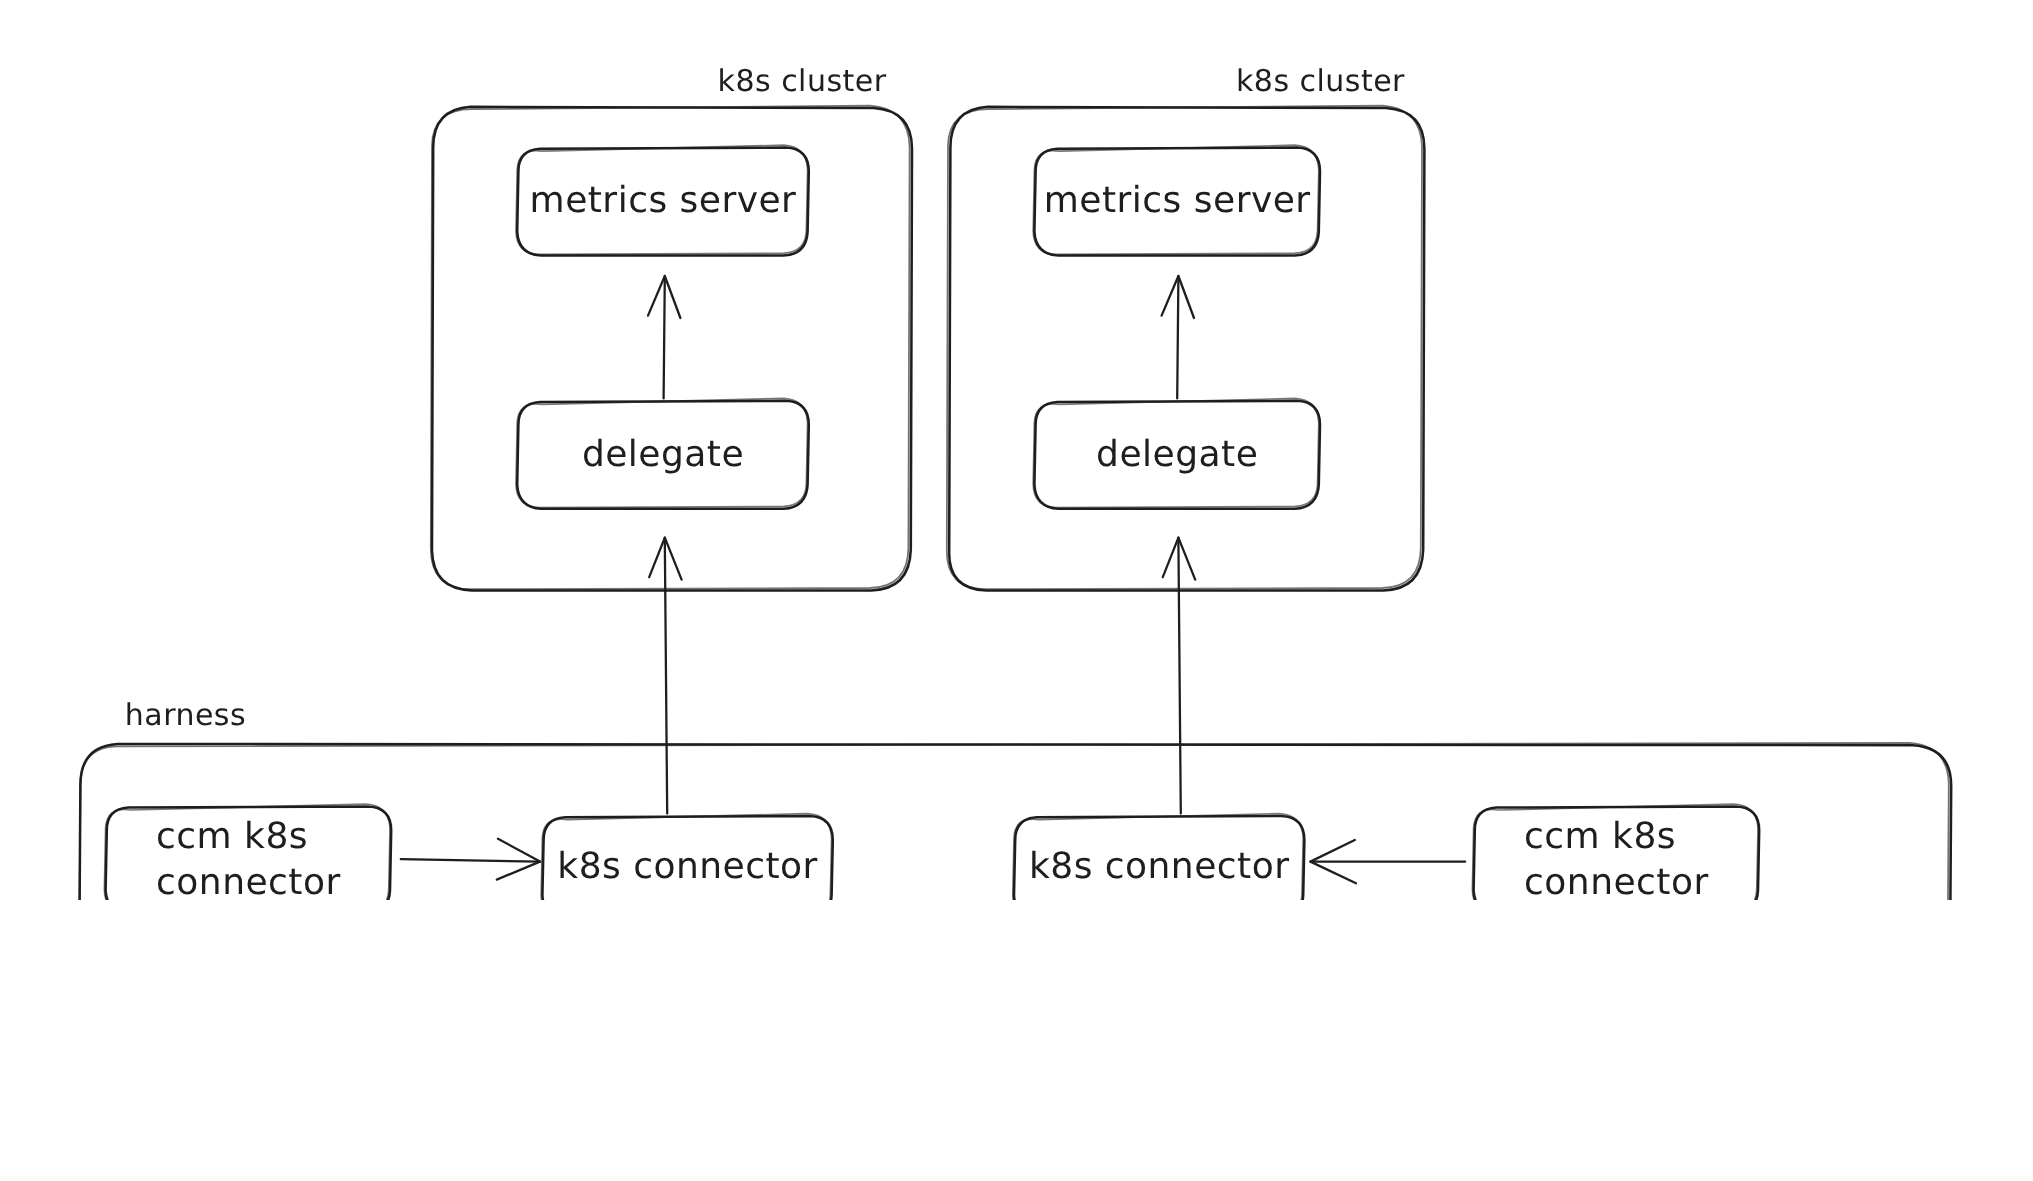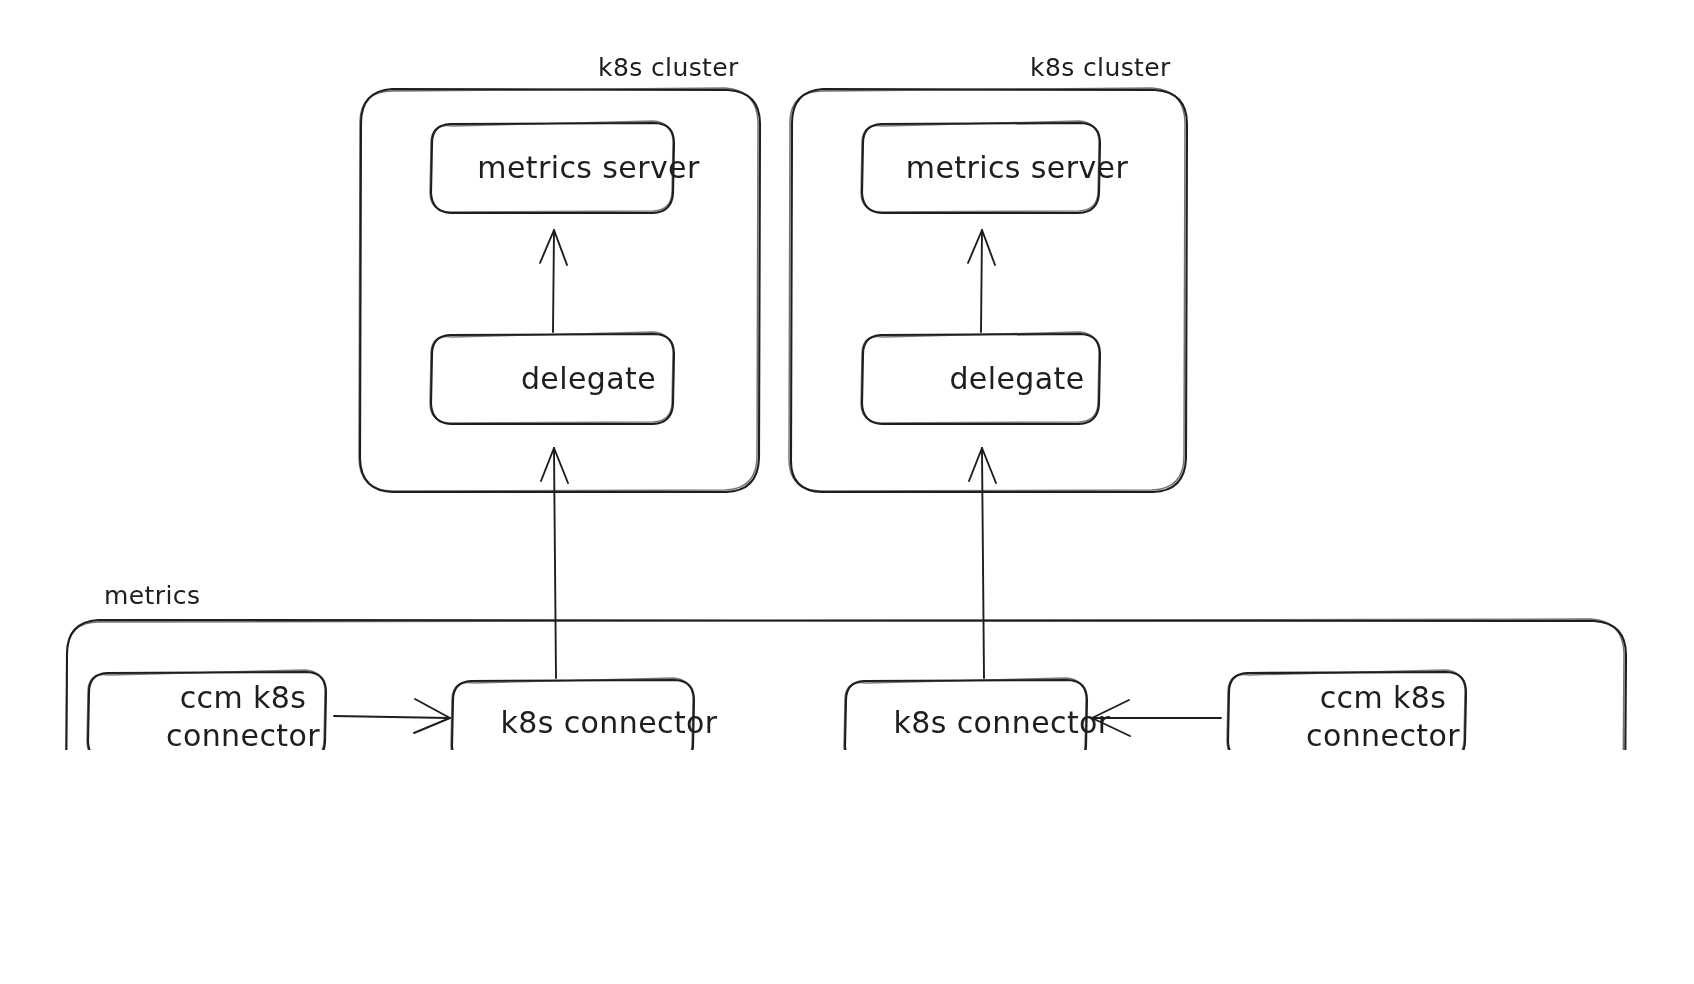--- a/index.html
+++ b/index.html
@@ -26,23 +26,22 @@
   .lbl {
     position: absolute;
     color: #1e1e1e;
     font-family: "DejaVu Sans", sans-serif;
     white-space: pre;
     line-height: 1.28;
     pointer-events: none;
   }
   .node-label {
     font-size: 30px;
-    text-align: center;
+    text-align: left;
     letter-spacing: 0.4px;
-    margin-left: 36px;
   }
   .group-label {
     font-size: 25px;
     letter-spacing: 0.4px;
   }
   .ctr {
     display: flex;
     align-items: center;
     justify-content: center;
   }
@@ -136,21 +135,21 @@
       <path d="M1221 718 L1094 718" stroke-width="1.9"></path>
       <path d="M1129 700 L1092 718" stroke-width="1.9"></path>
       <path d="M1130 736 L1092 718" stroke-width="1.9"></path>
     </g>
   </svg>
 
   <div class="lbl group-label" style="left:598px; top:52px;">k8s cluster</div>
 
   <div class="lbl group-label" style="left:1030px; top:52px;">k8s cluster</div>
 
-  <div class="lbl group-label" style="left:104px; top:580px;">metrics</div>
+  <div class="lbl group-label" style="left:104px; top:580px;">harness</div>
 
   <div class="lbl node-label ctr" style="left:431px; top:123px; width:243px; height:90px;">metrics server</div>
 
   <div class="lbl node-label ctr" style="left:431px; top:334px; width:243px; height:90px;">delegate</div>
 
   <div class="lbl node-label ctr" style="left:862px; top:123px; width:238px; height:90px;">metrics server</div>
 
   <div class="lbl node-label ctr" style="left:862px; top:334px; width:238px; height:90px;">delegate</div>
 
   <div class="lbl node-label ctr" style="left:88px; top:672px; width:238px; height:90px;">ccm k8s

